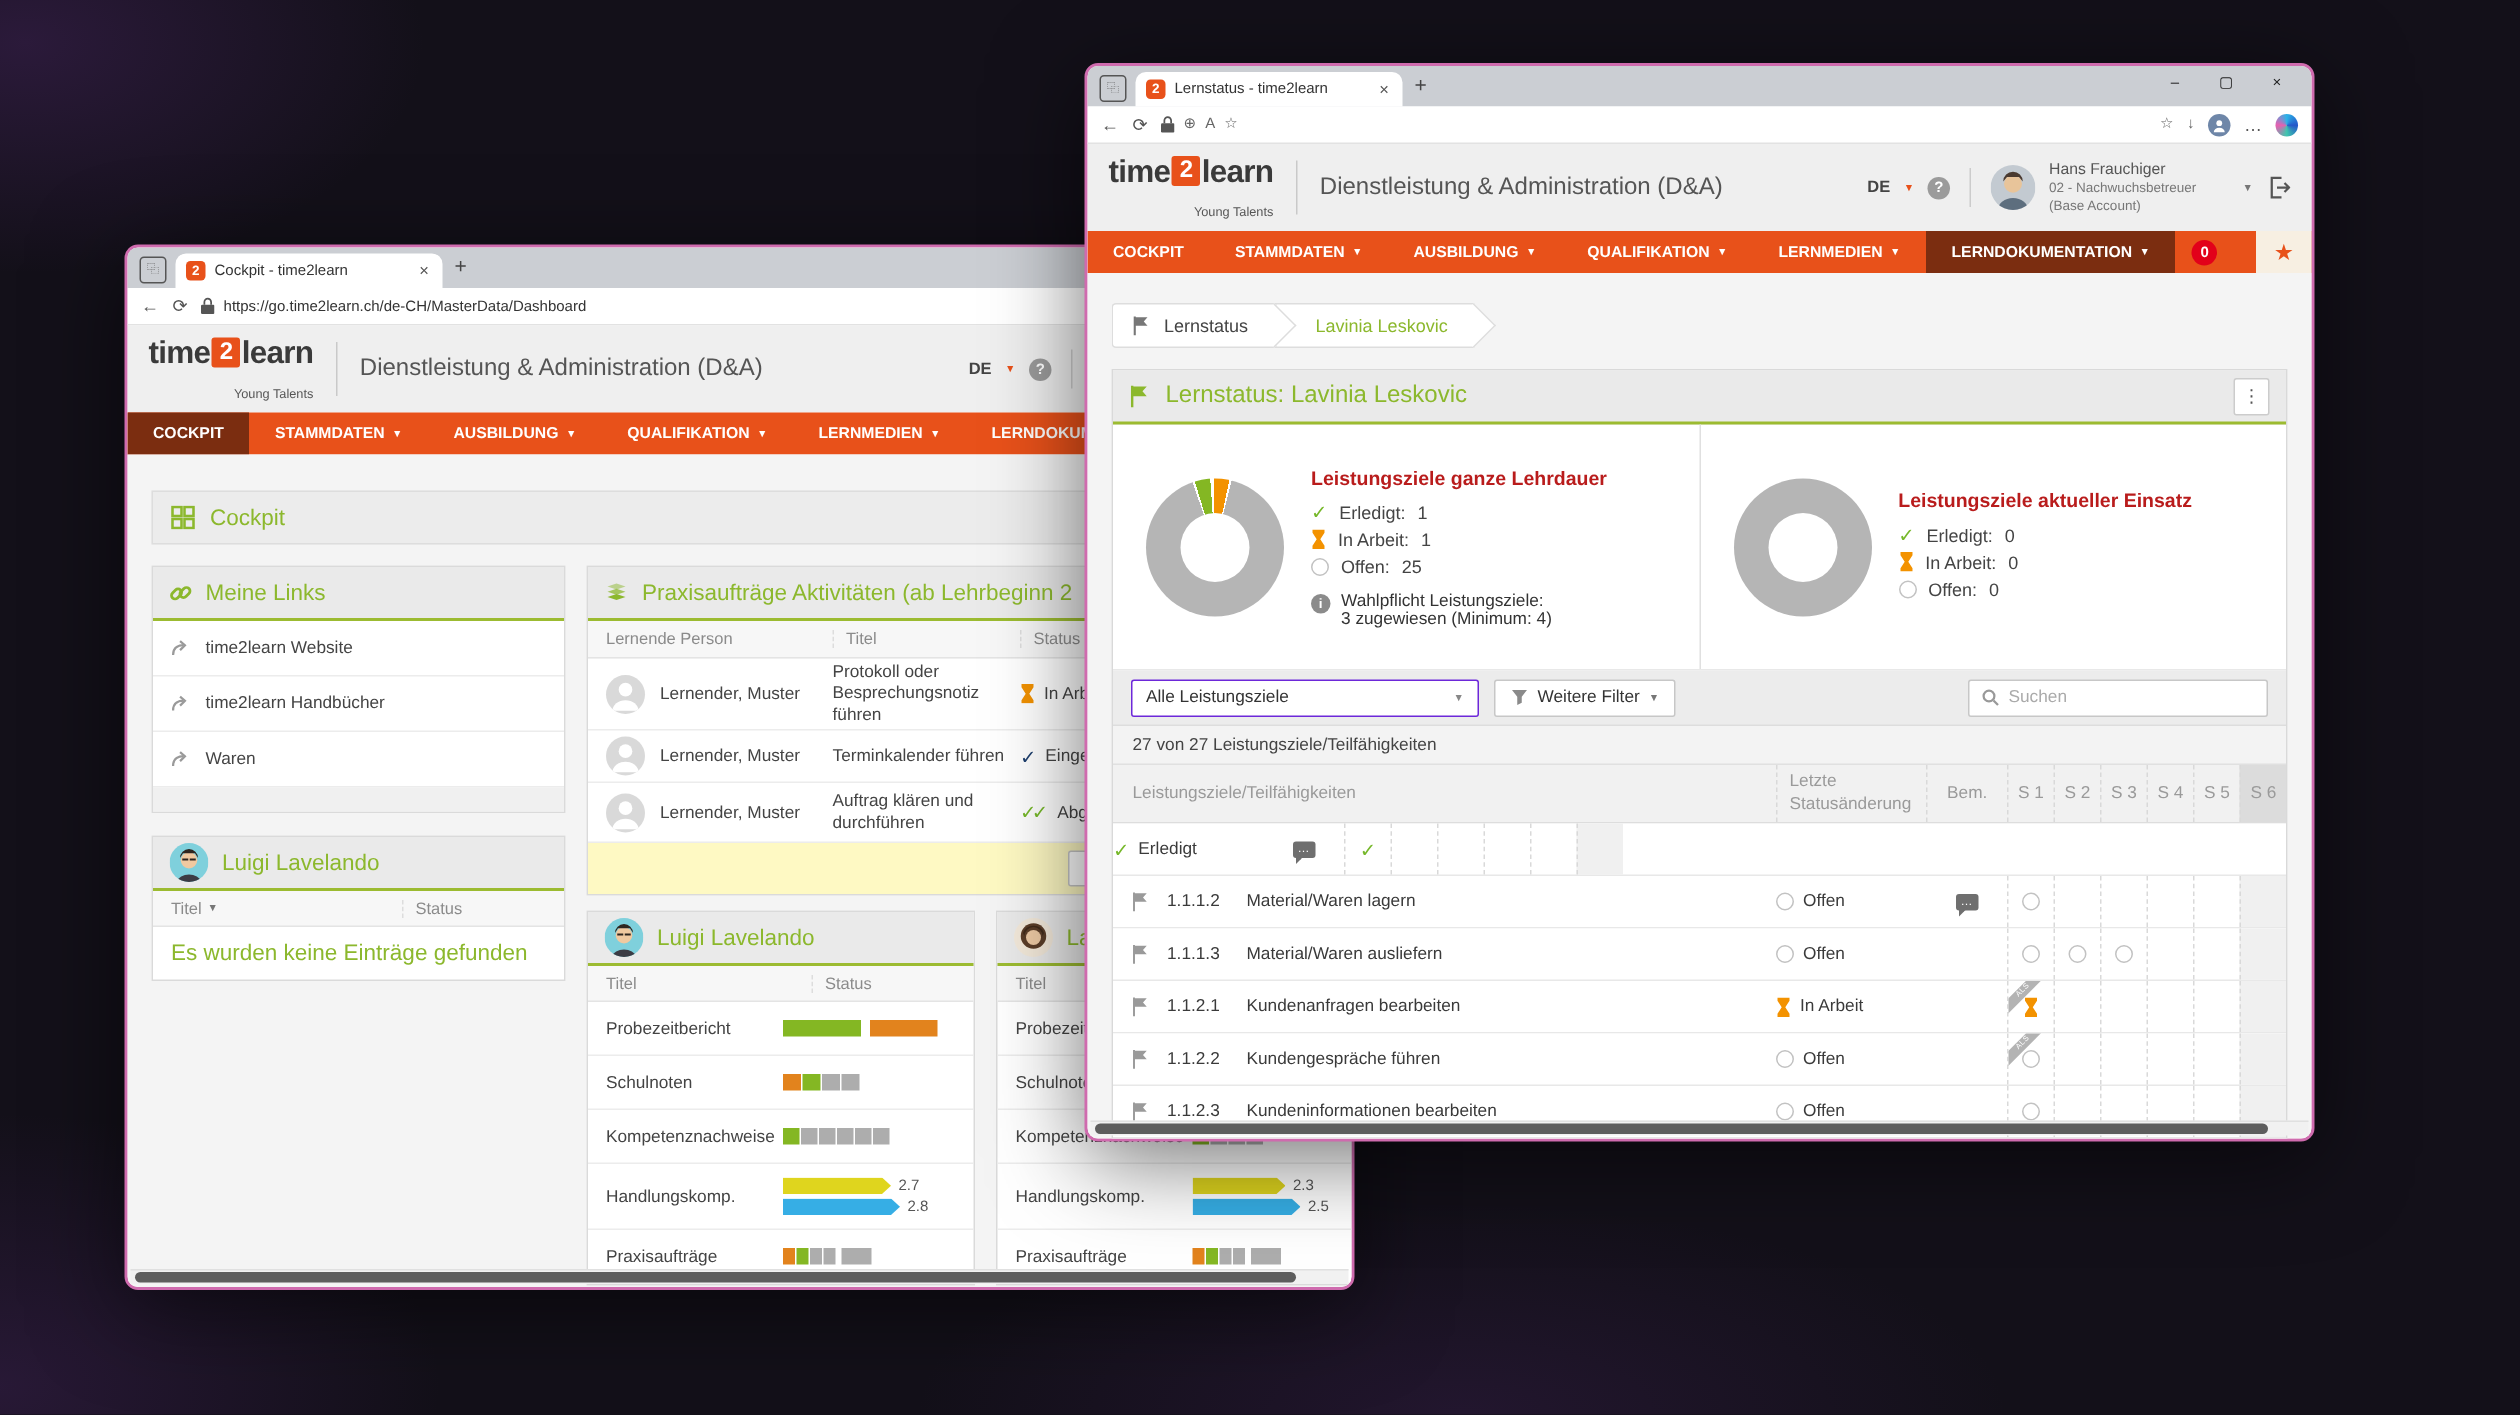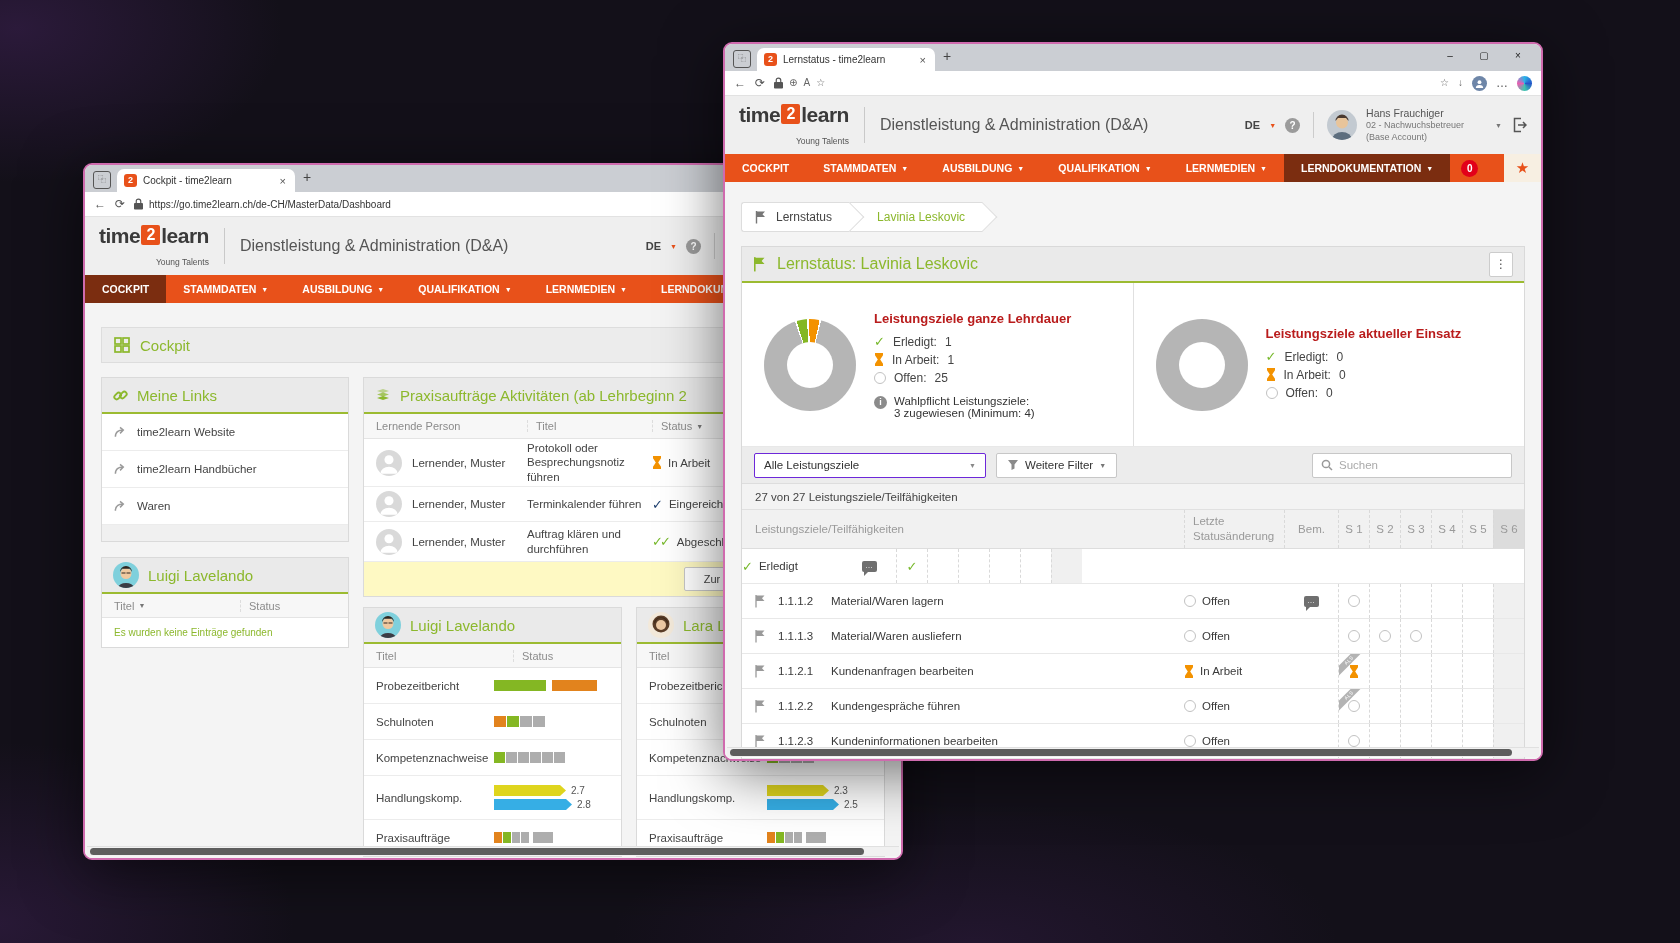--- a/index.html
+++ b/index.html
@@ -108,27 +108,27 @@
 .als{position:absolute;left:0;top:0;width:22px;height:22px;overflow:hidden;pointer-events:none}
 .als i{position:absolute;left:-11px;top:3px;width:42px;transform:rotate(-45deg);background:#b3b3b3;color:#fff;font-size:5px;font-style:normal;text-align:center;line-height:7px;letter-spacing:.4px}
 .bubble{position:relative;width:15px;height:11px;background:#6f6f6f;border-radius:2px;color:#fff;font-size:8px;line-height:9px;text-align:center}
 .bubble::after{content:"";position:absolute;left:2px;bottom:-4px;border:3px solid transparent;border-top-color:#6f6f6f;border-left-color:#6f6f6f}
 .hscroll{position:absolute;left:2px;right:2px;bottom:2px;height:10px;background:#f1f1f1;border-top:1px solid #e0e0e0;display:flex;align-items:center;padding:0 3px;z-index:9}
 .hthumb{height:7px;border-radius:4px;background:#5d5d5d;width:96%}
 
 .cockbar{margin-top:24px;background:#ececec;border:1px solid #ddd;height:36px;display:flex;align-items:center;gap:10px;padding:0 12px}
 .cockbar .t{color:#8cb82d;font-size:15px}
 .grid2{display:flex;gap:14px;margin-top:14px;align-items:flex-start}
-.colL{width:248px;flex:none}
+.colL{width:276px;flex:none}
 .colM{flex:1;min-width:0}
 .linkrow{height:37px;display:flex;align-items:center;gap:10px;padding:0 12px;border-bottom:1px solid #ececec;font-size:11.5px;color:#444}
 .pfoot{height:16px;background:#f0f0f0}
 .mthead{height:24px;display:flex;align-items:center;background:#f7f7f7;border-bottom:1px solid #e4e4e4;font-size:11px;color:#8b8b8b;padding:0 12px;gap:4px}
 .mthead .c2{margin-left:auto;width:96px;border-left:1px dashed #ddd;padding-left:8px}
-.emptytxt{padding:9px 12px;font-size:10px;color:#8cb82d}
+.emptytxt{padding:9px 12px;font-size:15px;color:#8cb82d}
 .pxthead{height:25px;display:flex;align-items:center;background:#f7f7f7;border-bottom:1px solid #e4e4e4;font-size:11px;color:#8b8b8b;padding:0 12px}
 .pxthead .cp{width:151px}
 .pxthead .ct{width:125px;border-left:1px dashed #ddd;padding-left:8px}
 .pxthead .cst{flex:1;border-left:1px dashed #ddd;padding-left:8px;display:flex;gap:4px;align-items:center}
 .pxrow{display:flex;align-items:center;padding:0 12px;border-bottom:1px solid #ececec;font-size:11.5px;color:#444}
 .pxrow .pav{width:26px;height:26px;border-radius:50%;background:#d9d9d9;overflow:hidden;flex:none;margin-right:10px}
 .pxrow .pp{width:115px;flex:none}
 .pxrow .pt{width:125px;flex:none;line-height:1.25;padding-right:6px}
 .pxrow .pst{flex:1;display:flex;align-items:center;gap:6px;white-space:nowrap;overflow:hidden}
 .pxfoot{height:34px;background:#fef9c3;display:flex;align-items:center;justify-content:flex-end;padding:0 12px}

